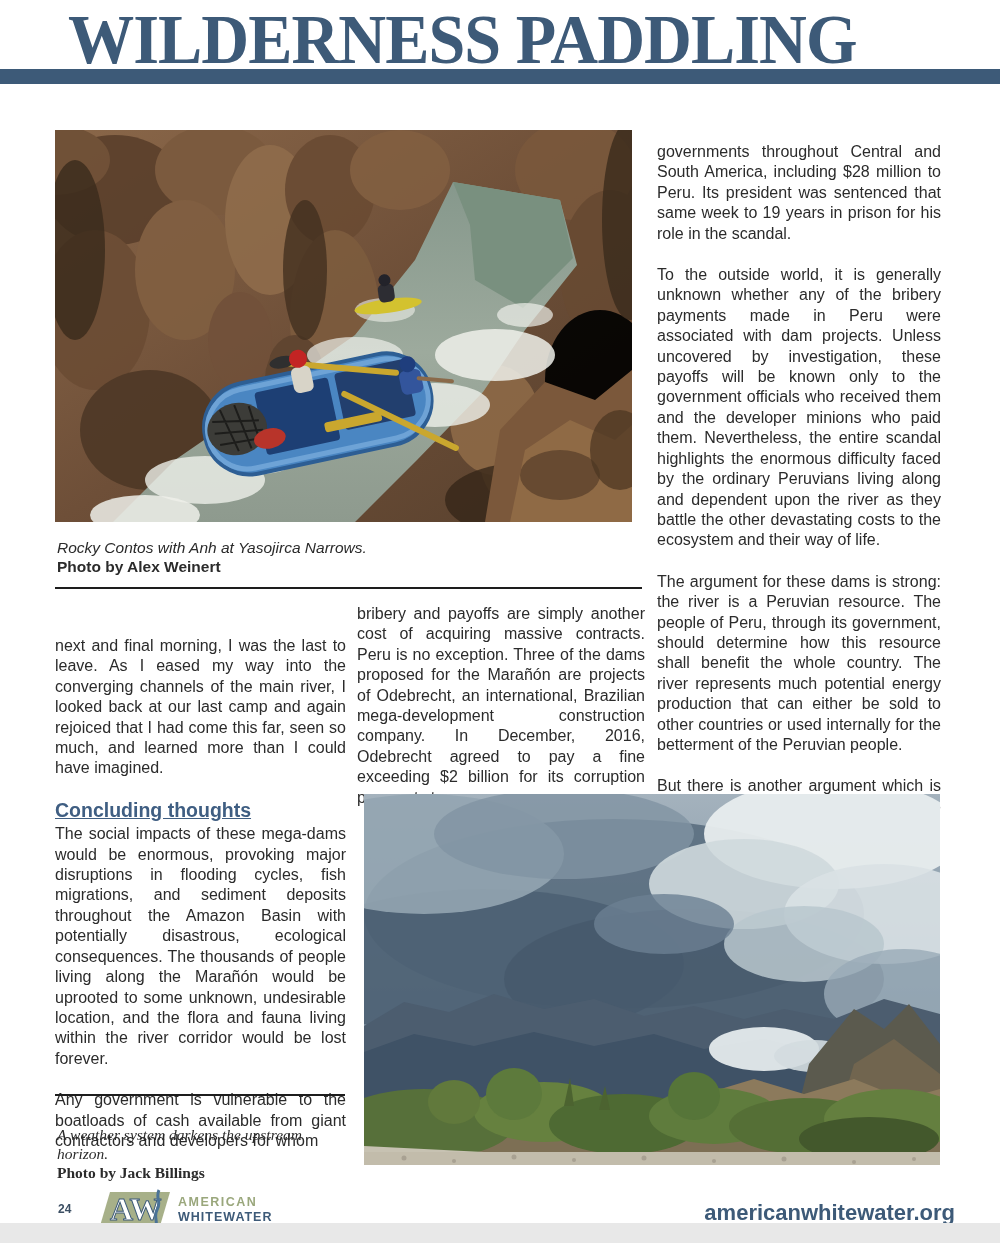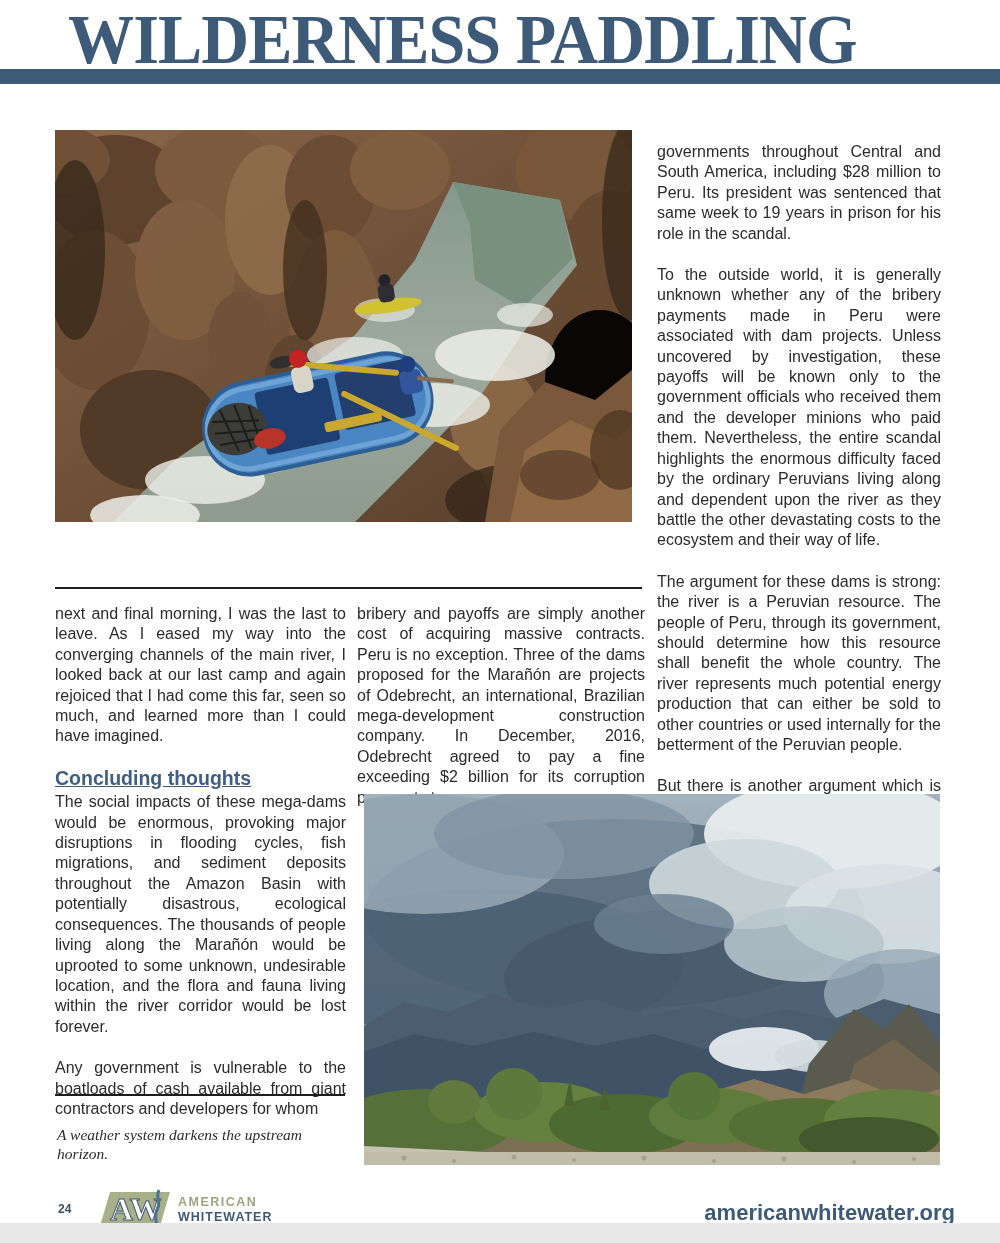--- a/index.html
+++ b/index.html
@@ -34,21 +34,21 @@
   .rule { position:absolute; height:2px; background:#1d1d1d; }
   .rule-canyon { left:55px; top:587px; width:587px; }
   .rule-storm  { left:55px; top:1094px; width:290px; }
   
   .col {
     position:absolute; font-size:16px; line-height:20.4px;
     text-align:justify; color:#2b2b2b;
   }
   .col p { margin:0 0 21px 0; }
   .col p:last-child { margin-bottom:0; }
-  .col-left   { left:55px;  top:604px; width:291px; }
+  .col-left   { left:55px;  top:636px; width:291px; }
   .col-middle { left:357px; top:604px; width:288px; }
   .col-right  { left:657px; top:142px; width:284px; }
   .section-heading {
     font-weight:bold; font-size:19.5px; color:#3f5e82;
     margin:2px 0 4px 0; text-align:left;text-decoration:underline;
   }
   
   .footer-pagenum {
     position:absolute; left:58px; top:1202px;
     font-size:12px; font-weight:bold; color:#3c4f63;
@@ -157,20 +157,24 @@
         <path d="M10,-4 L42,6" stroke="#8a6a4a" stroke-width="4" stroke-linecap="round"></path>
       </g>
     </g>
 
     <path d="M430,392 L445,300 L490,252 L540,270 L577,240 L577,392 Z" fill="#7b583b"></path>
     <path d="M455,392 L470,320 L515,290 L560,310 L577,295 L577,392 Z" fill="#8f6a45"></path>
     <ellipse cx="505" cy="345" rx="40" ry="25" fill="#5d422c" opacity="0.8"></ellipse>
     <ellipse cx="565" cy="320" rx="30" ry="40" fill="#4a3421" opacity="0.7"></ellipse>
   </svg>
 
+  <div class="caption caption-canyon">
+    <div class="cap-text">Rocky Contos with Anh at Yasojirca Narrows.</div>
+    <div class="cap-credit">Photo by Alex Weinert</div>
+  </div>
   <div class="rule rule-canyon"></div>
 
   <div class="col col-left">
     <p>next and final morning, I was the last to leave. As I eased my way into the converging channels of the main river, I looked back at our last camp and again rejoiced that I had come this far, seen so much, and learned more than I could have imagined.</p>
     <div class="section-heading">Concluding thoughts</div>
     <p>The social impacts of these mega-dams would be enormous, provoking major disruptions in flooding cycles, fish migrations, and sediment deposits throughout the Amazon Basin with potentially disastrous, ecological consequences. The thousands of people living along the Marañón would be uprooted to some unknown, undesirable location, and the flora and fauna living within the river corridor would be lost forever.</p>
     <p>Any government is vulnerable to the boatloads of cash available from giant contractors and developers for whom</p>
   </div>
 
   <div class="col col-middle">
@@ -180,20 +184,21 @@
   <div class="col col-right">
     <p>governments throughout Central and South America, including $28 million to Peru. Its president was sentenced that same week to 19 years in prison for his role in the scandal.</p>
     <p>To the outside world, it is generally unknown whether any of the bribery payments made in Peru were associated with dam projects. Unless uncovered by investigation, these payoffs will be known only to the government officials who received them and the developer minions who paid them. Nevertheless, the entire scandal highlights the enormous difficulty faced by the ordinary Peruvians living along and dependent upon the river as they battle the other devastating costs to the ecosystem and their way of life.</p>
     <p>The argument for these dams is strong: the river is a Peruvian resource. The people of Peru, through its government, should determine how this resource shall benefit the whole country. The river represents much potential energy production that can either be sold to other countries or used internally for the betterment of the Peruvian people.</p>
     <p>But there is another argument which is more holistic and existential. The people</p>
   </div>
 
   <div class="rule rule-storm"></div>
   <div class="caption caption-storm">
     <div class="cap-text">A weather system darkens the upstream horizon.</div>
+    <div class="cap-credit">Photo by Jack Billings</div>
   </div>
 
   <svg class="photo photo-storm" viewBox="0 0 576 371" preserveAspectRatio="none">
     <defs>
       <linearGradient id="sky" x1="0" y1="0" x2="0" y2="1">
         <stop offset="0" stop-color="#a4b2bd"></stop>
           <stop offset="0.55" stop-color="#7e92a2"></stop>
           <stop offset="1" stop-color="#8a9aa6"></stop>
       </linearGradient>
     </defs>

